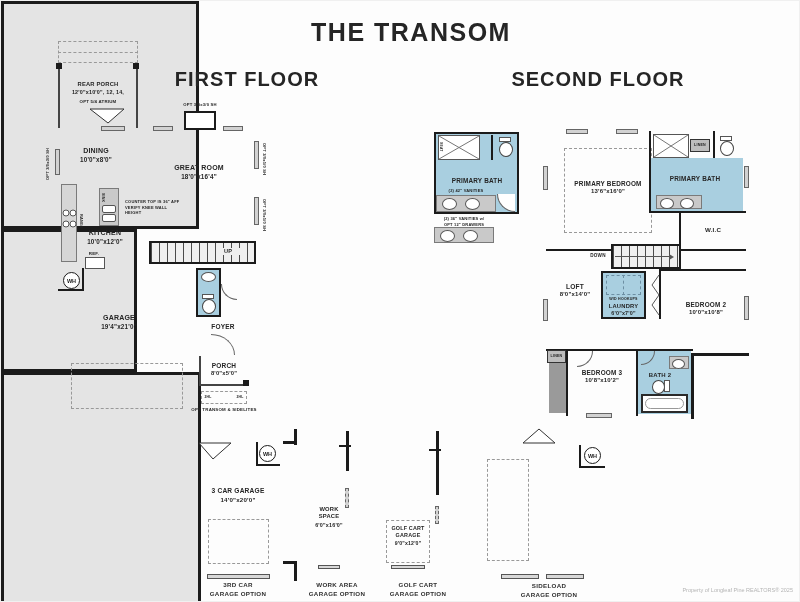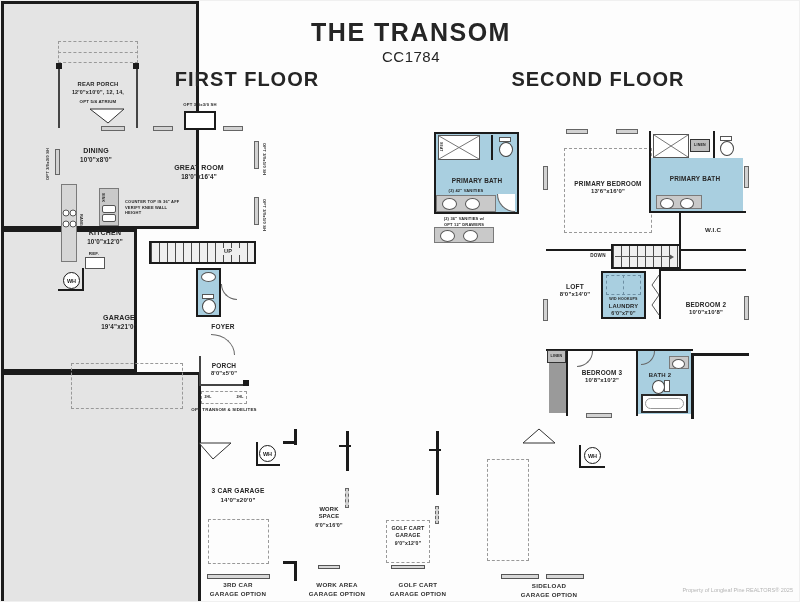--- a/index.html
+++ b/index.html
@@ -28,21 +28,20 @@
   .caption{position:absolute;font-weight:700;color:#303030;text-align:center;font-size:6.2px;line-height:1.45;letter-spacing:.3px;}
   .tub{position:absolute;background:#fff;border:2px solid #2a2a2a;box-sizing:border-box;}
   .tub>div{position:absolute;inset:2px;border:1px solid #999;border-radius:8px;}
 </style>
 </head>
 <body>
 
 <div id="canvas">
 
   <div class="lbl" style="left:250px;top:16px;width:320px;font-size:25px;letter-spacing:1.5px;">THE TRANSOM</div>
-  <div class="lbl" style="left:250px;top:47px;width:320px;font-size:15px;font-weight:400;letter-spacing:.5px;">CC1784</div>
   <div class="lbl" style="left:156px;top:66px;width:180px;font-size:20px;letter-spacing:1px;">FIRST FLOOR</div>
   <div class="lbl" style="left:507px;top:66px;width:180px;font-size:20px;letter-spacing:1px;">SECOND FLOOR</div>
 
   <div class="dash" style="left:57px;top:40px;width:80px;height:22px;"></div>
   <div class="abs" style="left:57px;top:51px;width:80px;border-top:1px dashed #999;"></div>
   <div class="thinwall" style="left:57px;top:62px;width:1.5px;height:65px;"></div>
   <div class="thinwall" style="left:135px;top:62px;width:1.5px;height:65px;"></div>
   <div class="wall" style="left:55px;top:62px;width:6px;height:6px;"></div>
   <div class="wall" style="left:132px;top:62px;width:6px;height:6px;"></div>
   <div class="lbl" style="left:57px;top:80px;width:80px;font-size:5.8px;">REAR PORCH</div>

